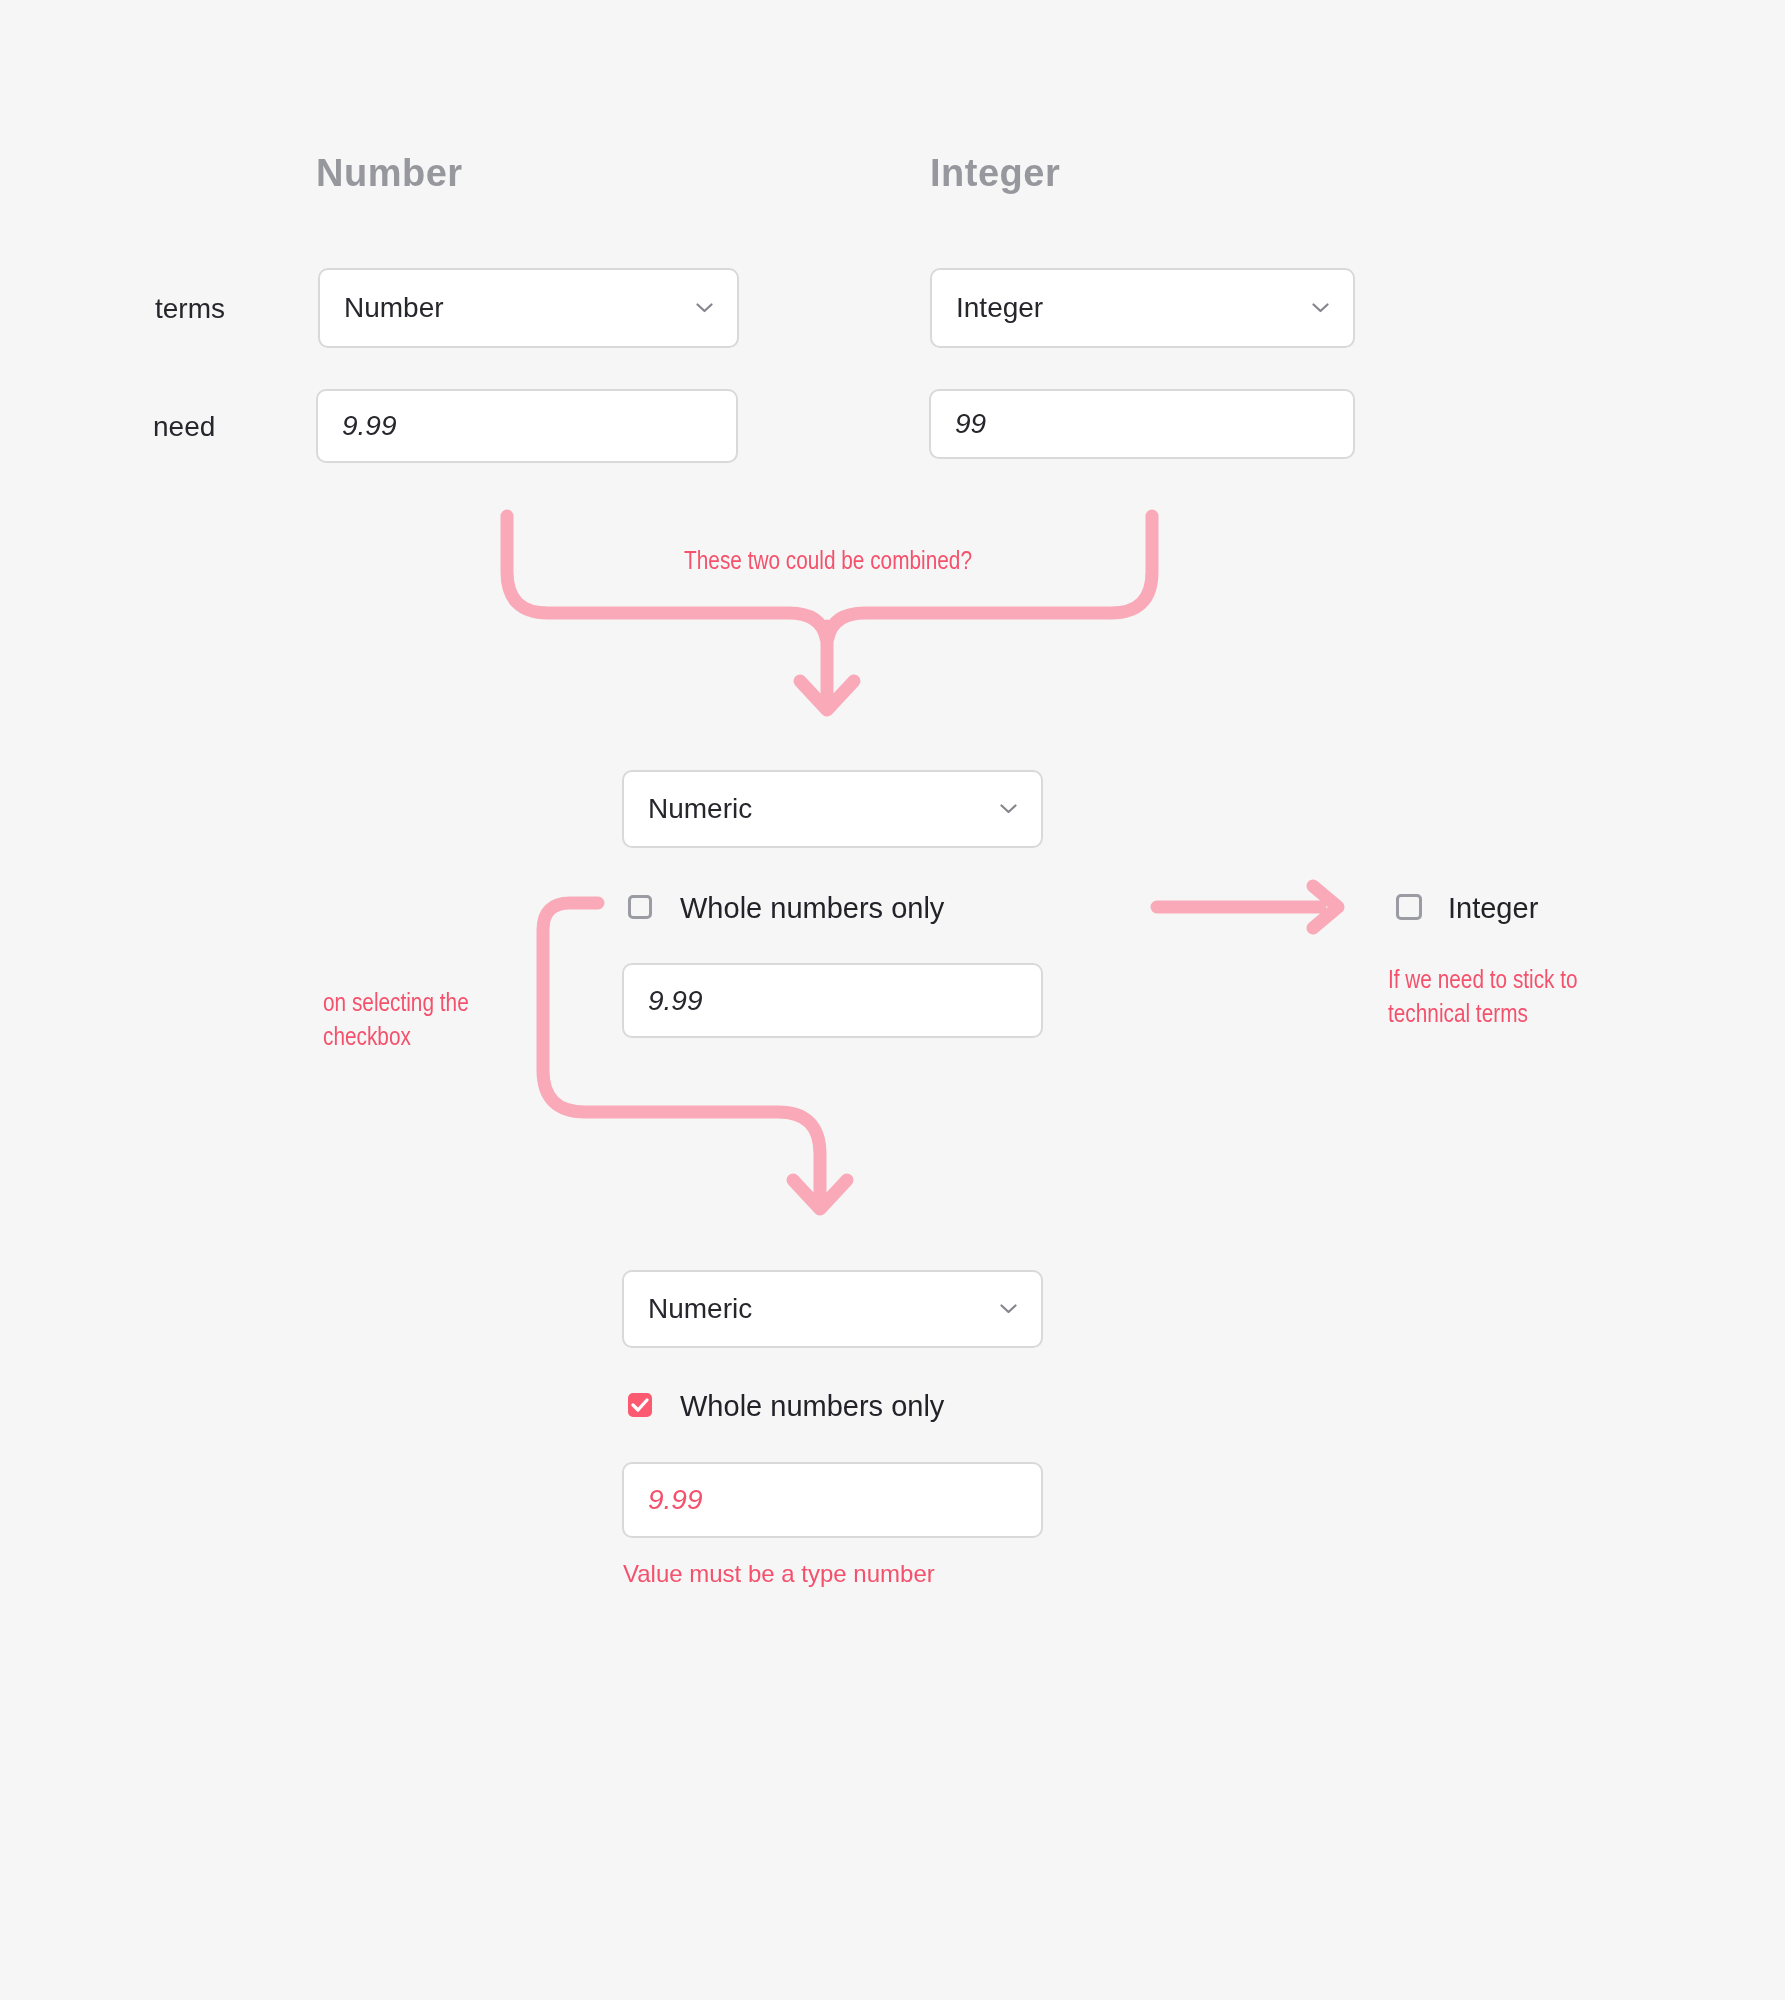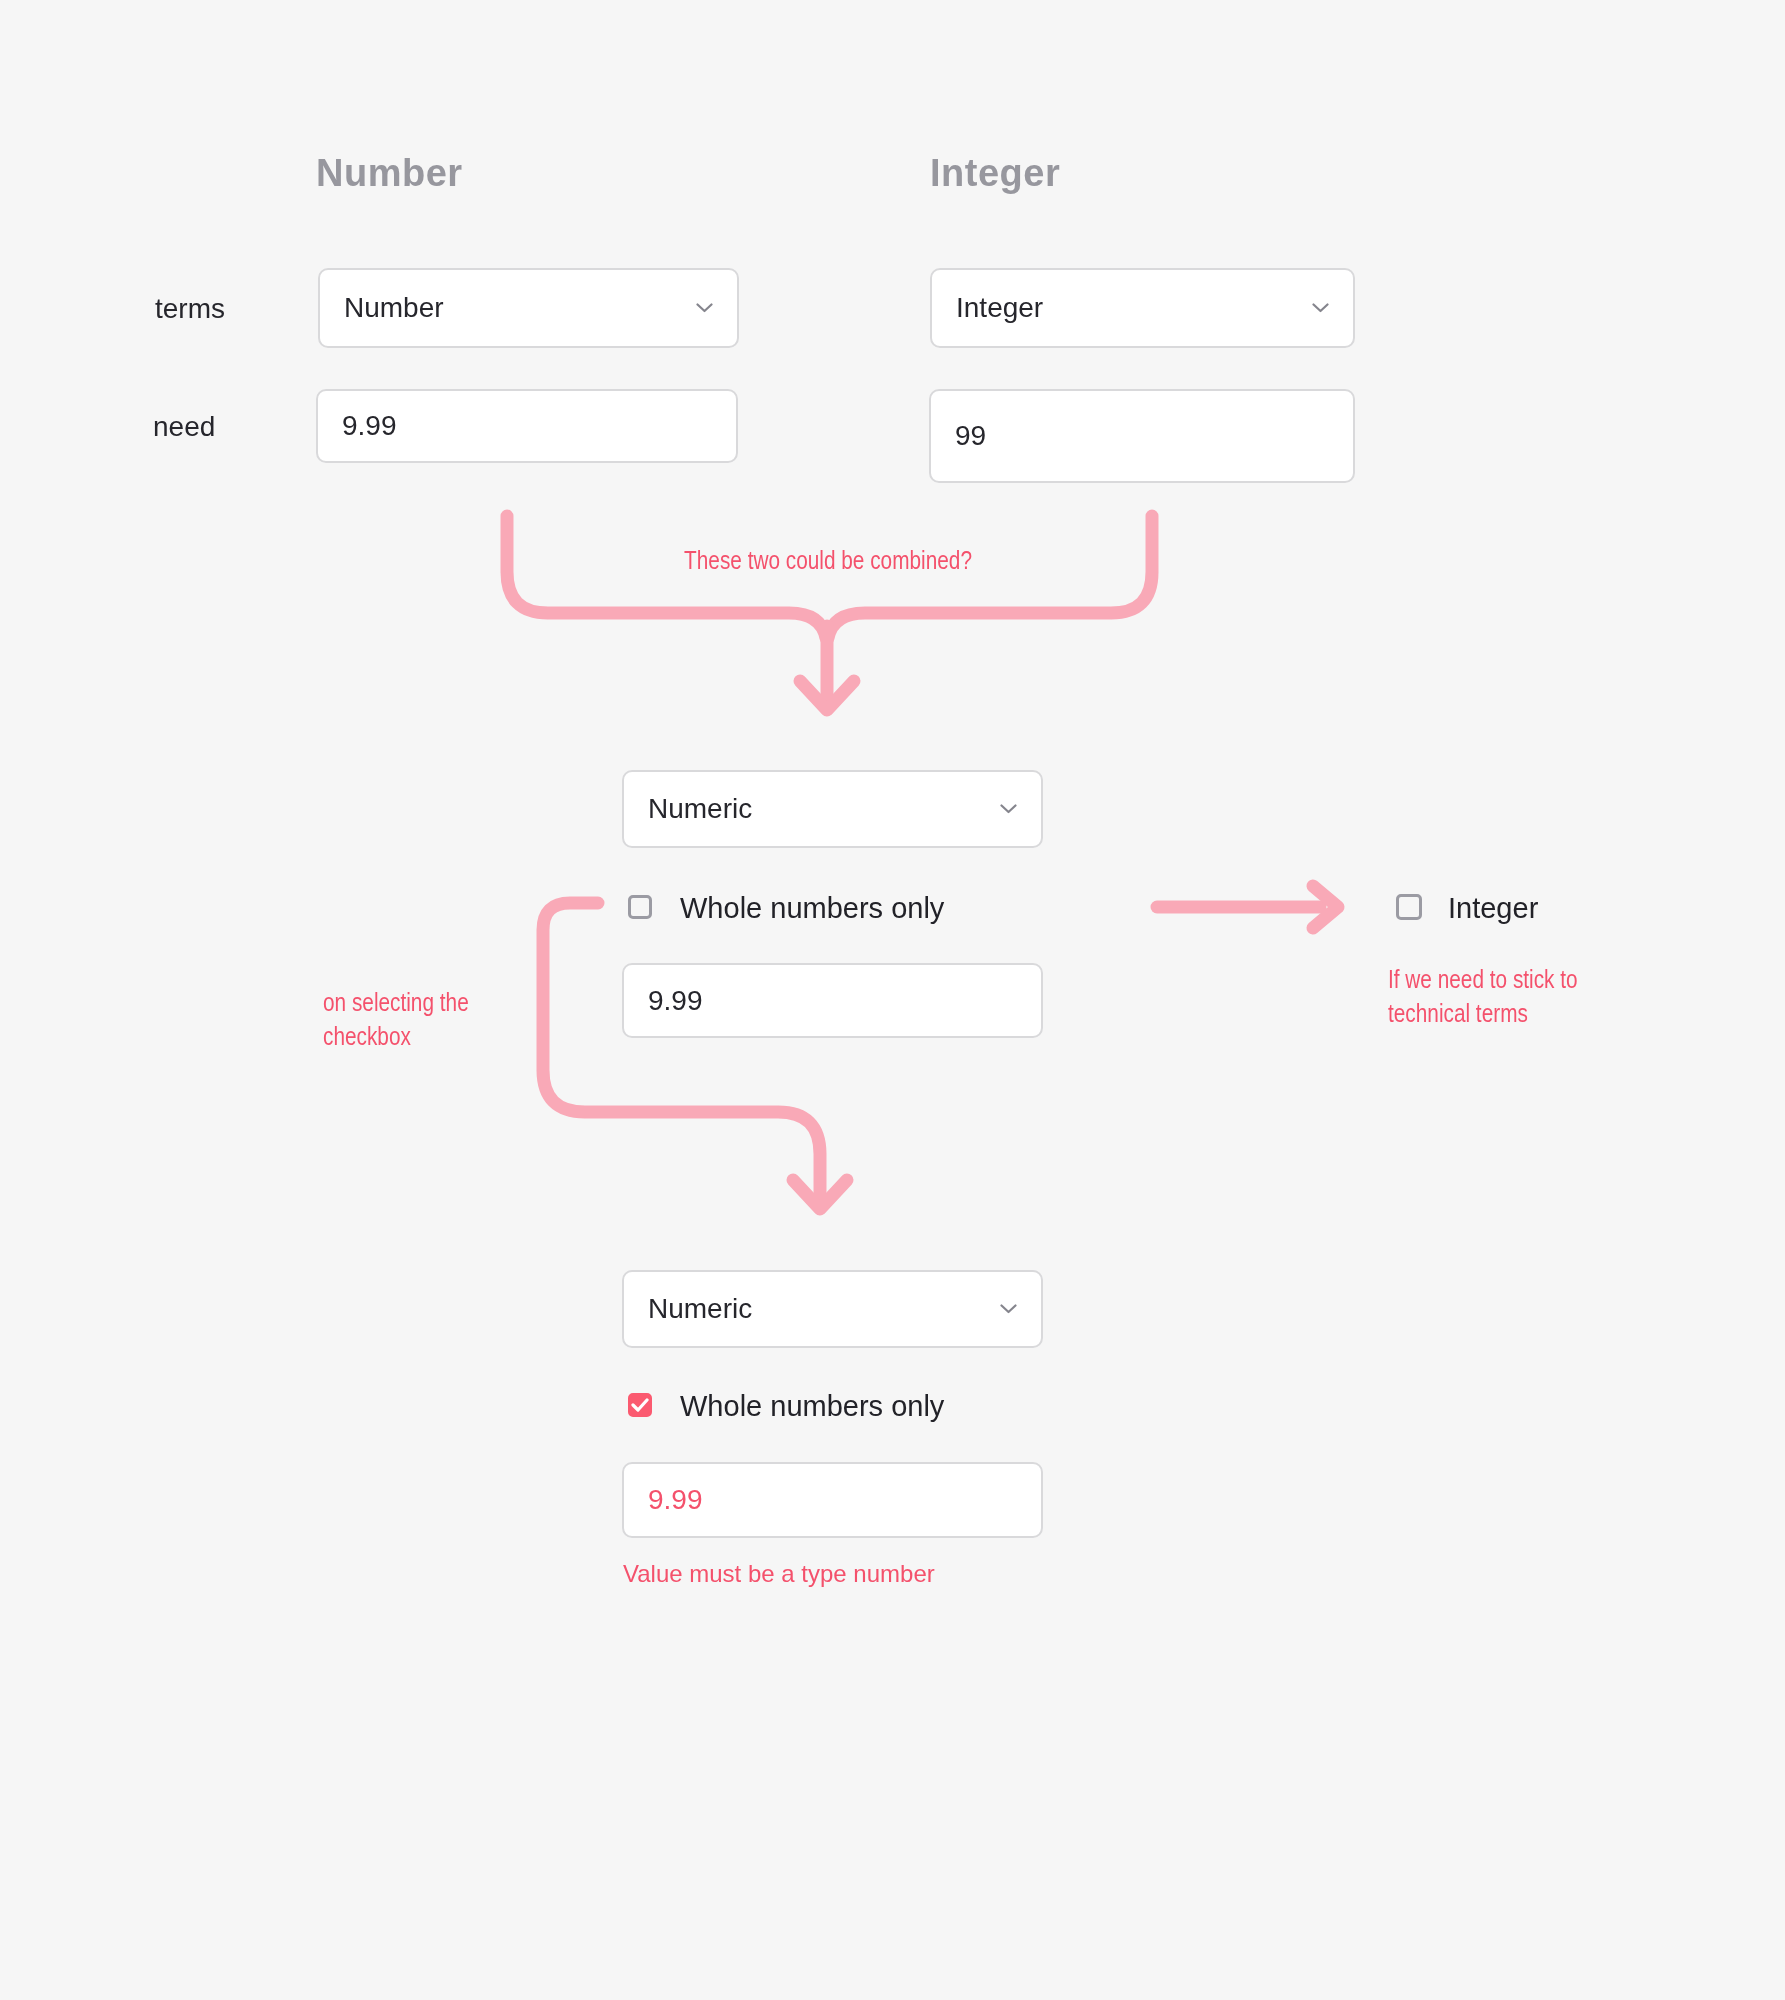--- a/index.html
+++ b/index.html
@@ -26,21 +26,21 @@
     border:2px solid #d9d9db;
     border-radius:10px;
     box-sizing:border-box;
     display:flex;align-items:center;
     padding:0 24px;
     font-size:28px;color:#26262c;
     font-family:"Liberation Sans", sans-serif;
   }
   .dd{justify-content:space-between;cursor:pointer;}
   .chev{display:flex;align-items:center;}
-  input.ctrl{outline:none;}
+  input.ctrl{outline:none;font-style:italic;}
   input.ctrl.pink{color:#f4516c;}
   .cb-box{
     position:absolute;
     box-sizing:border-box;
     width:24px;height:24px;
     border:3px solid #9b9ba3;
     border-radius:5px;
     background:transparent;
     cursor:pointer;
     display:flex;align-items:center;justify-content:center;
@@ -109,21 +109,21 @@
   <div class="ctrl dd" style="left:930px;top:268px;width:425px;height:80px;">
     <span>Integer</span>
     <span class="chev">
       <svg width="17" height="10" viewBox="0 0 17 10">
           <polyline points="1.5,1.5 8.5,8 15.5,1.5" fill="none" stroke="#85858d" stroke-width="2.2" stroke-linecap="round" stroke-linejoin="round"></polyline>
         </svg>
     </span>
   </div>
 
   <input class="ctrl" style="left: 316px; top: 389px; width: 422px; height: 74px;" readonly="" value="9.99">
-  <input class="ctrl" style="left: 929px; top: 389px; width: 426px; height: 94px;" readonly="" value="99">
+  <input class="ctrl" style="left: 929px; top: 389px; width: 426px; height: 70px;" readonly="" value="99">
 
   <div class="annot centered" style="left:558px;top:543px;width:540px;">These two could be combined?</div>
 
   <div class="ctrl dd" style="left:622px;top:770px;width:421px;height:78px;">
     <span>Numeric</span>
     <span class="chev">
       <svg width="17" height="10" viewBox="0 0 17 10">
           <polyline points="1.5,1.5 8.5,8 15.5,1.5" fill="none" stroke="#85858d" stroke-width="2.2" stroke-linecap="round" stroke-linejoin="round"></polyline>
         </svg>
     </span>

